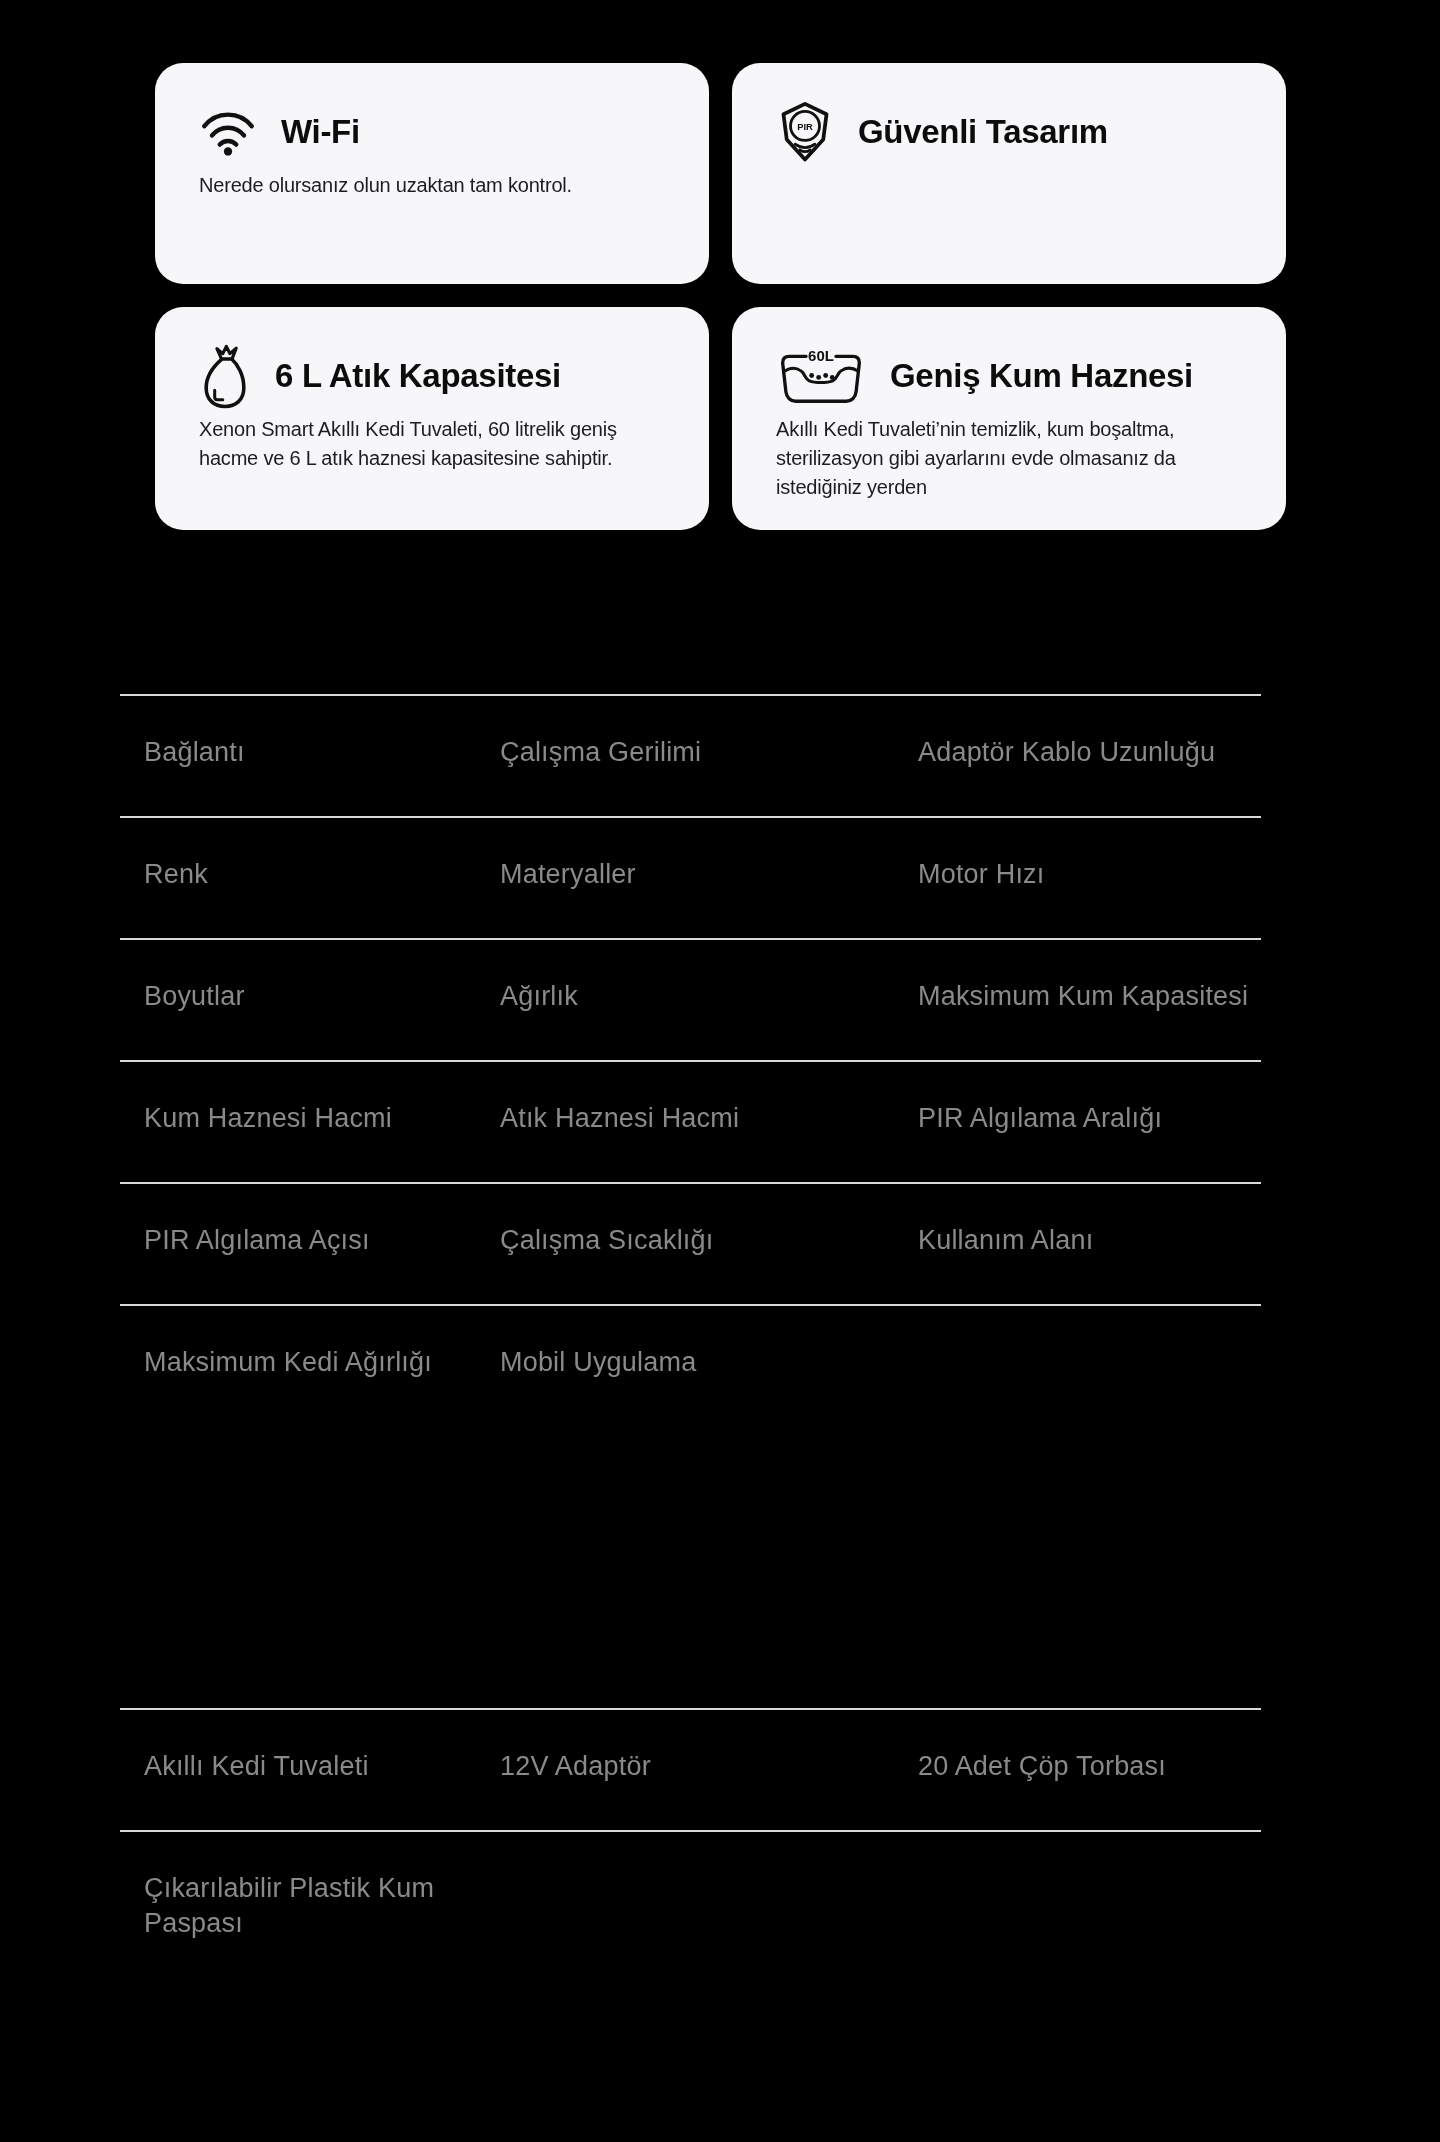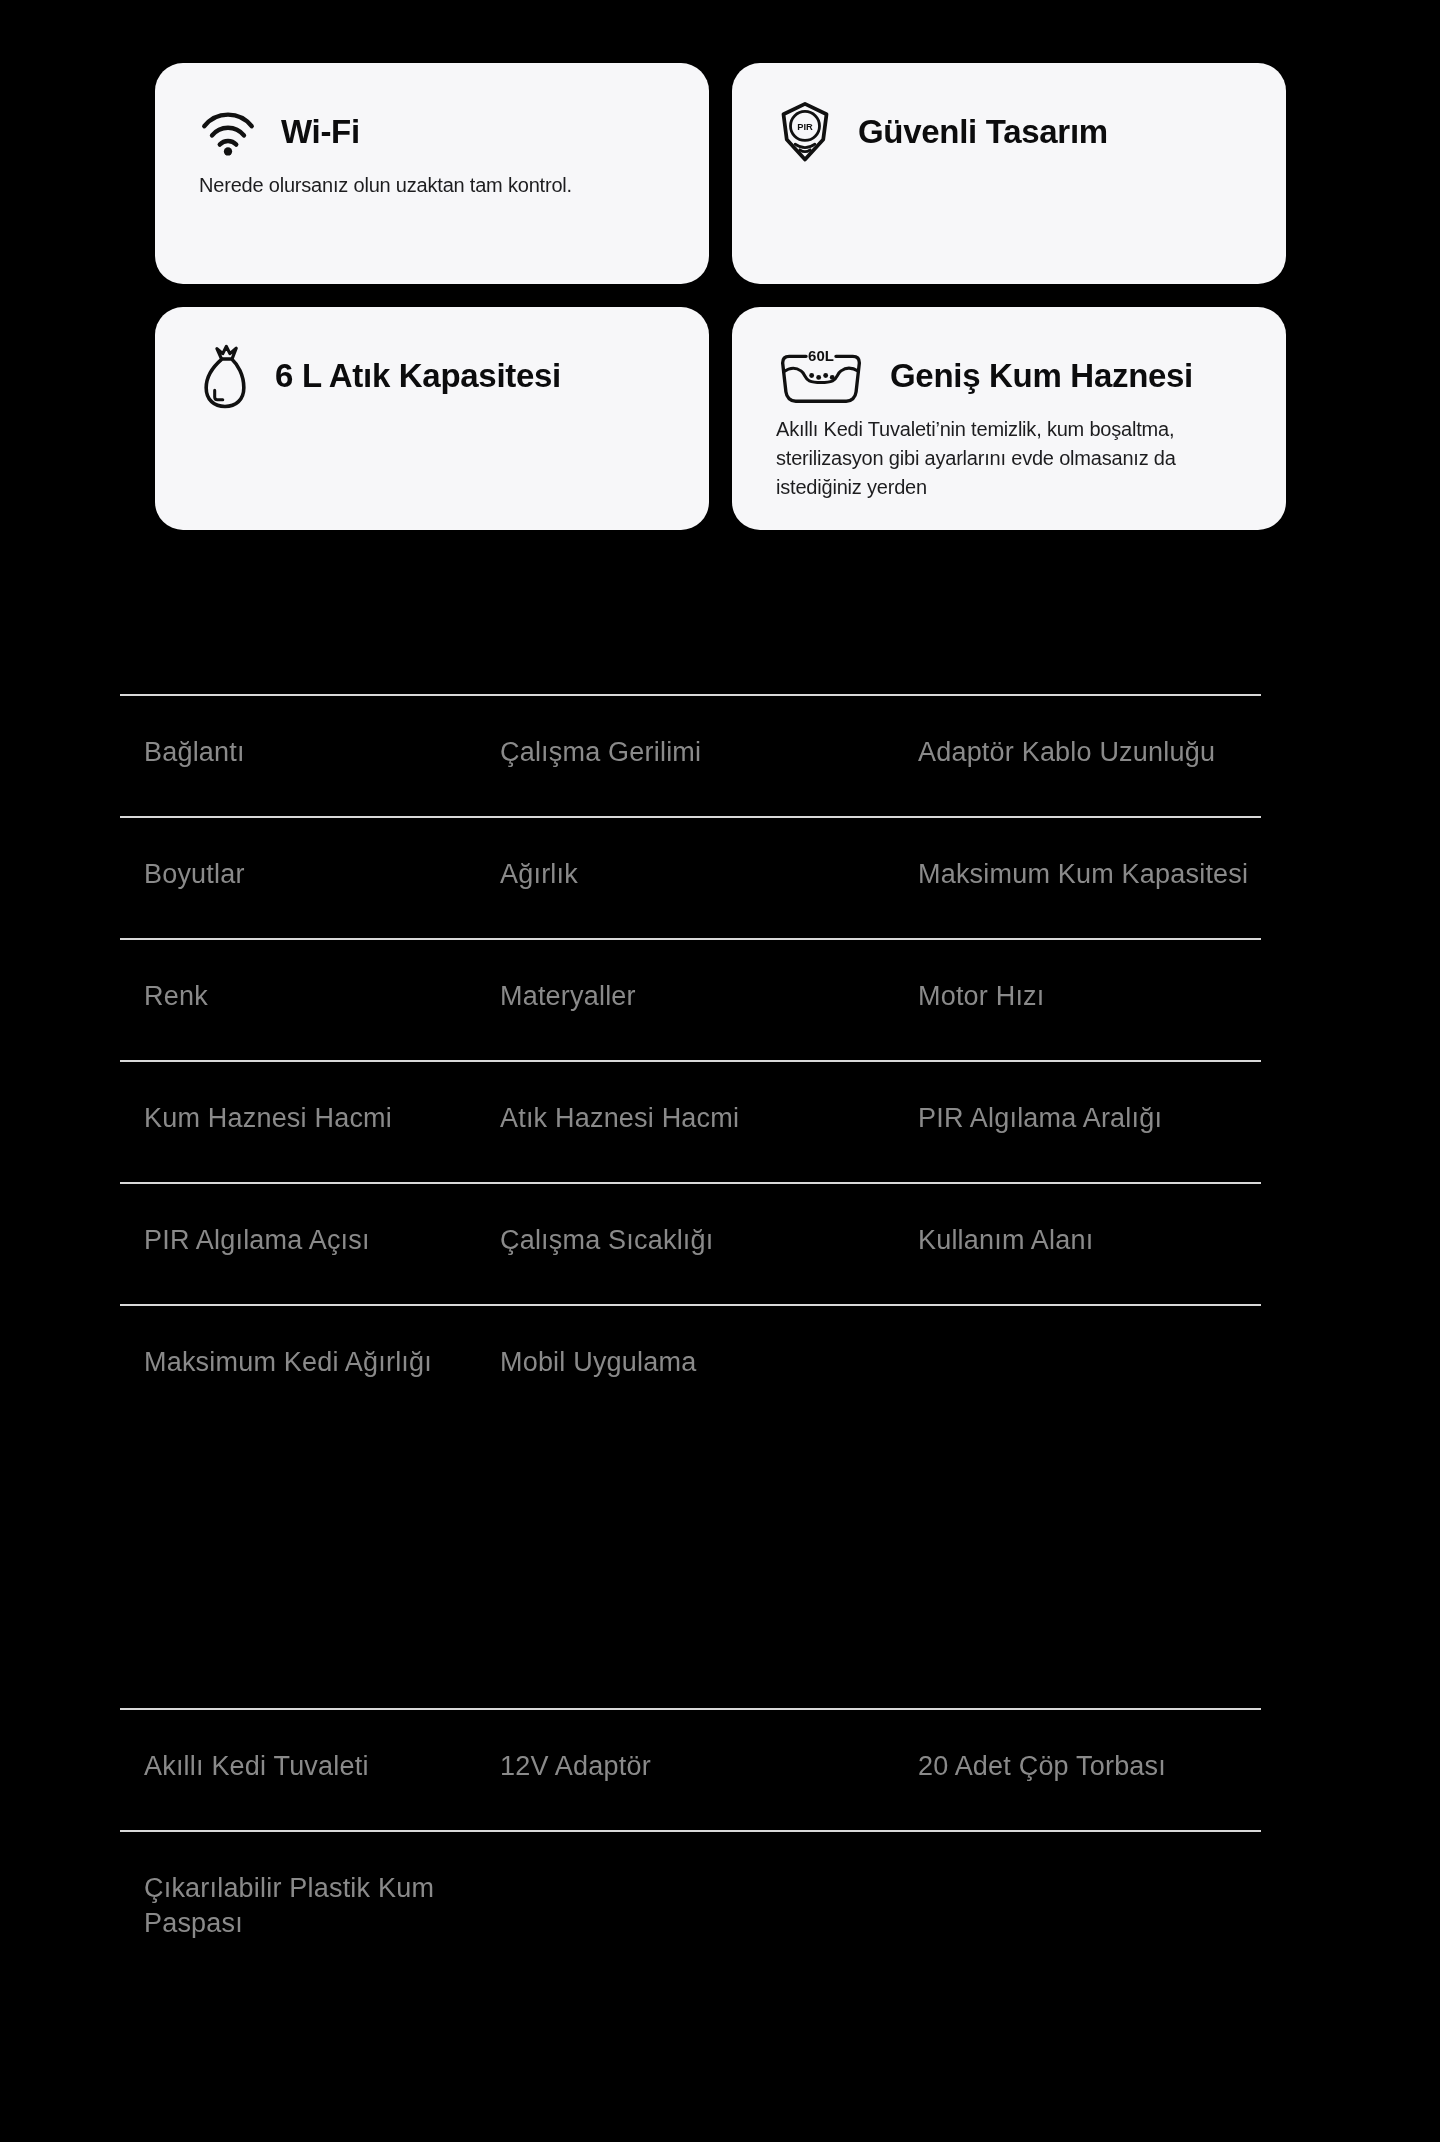--- a/index.html
+++ b/index.html
@@ -106,20 +106,21 @@
     <div class="card-header">
       <span class="card-icon">
         <svg width="52" height="67" viewBox="0 0 58 74">
           <path class="icon-stroke" stroke-width="3.6" d="M25 17 L20 6 L26.5 11.5 L30.5 3.5 L34.5 11.5 L41.5 5.5 L37 17"></path>
           <path class="icon-stroke" stroke-width="4" d="M25.5 17.5 C18.5 23.5 8 35 8 49.5 C8 63 17 70.5 29 70.5 C41 70.5 50 63 50 49.5 C50 35 43 23.5 36.5 17.5 Z"></path>
           <path class="icon-stroke" stroke-width="3.4" d="M17.5 52.5 L17.5 60 C17.5 61.8 18.7 63 20.5 63 L26.5 63"></path>
         </svg>
       </span>
       <span class="card-title">6 L Atık Kapasitesi</span>
     </div>
+    <p class="card-desc">Xenon Smart Akıllı Kedi Tuvaleti, 60 litrelik geniş hacme ve 6 L atık haznesi kapasitesine sahiptir.</p>
   </div>
 
   <div class="card">
     <div class="card-header">
       <span class="card-icon">
         <svg width="90" height="58" viewBox="0 0 96 62">
           <path class="icon-stroke" stroke-width="3.6" d="M32 10 L14 10 C9.5 10 7 12.5 7 17 L10.5 48 C11.2 54 15.5 58 21 58 L75 58 C80.5 58 84.8 54 85.5 48 L89 17 C89 12.5 86.5 10 82 10 L64 10"></path>
           <text class="svg-label" x="48" y="15" font-size="16" text-anchor="middle">60L</text>
           <path class="icon-stroke" stroke-width="3.2" d="M8 26.5 C15 21.5 21 21.5 26.5 25.5 C31 28.5 30.5 34 35.5 36.2 C38.8 37.6 43 38 48 38 C53 38 57.2 37.6 60.5 36.2 C65.5 34 65 28.5 69.5 25.5 C75 21.5 81 21.5 88 26"></path>
           <circle cx="38" cy="30.5" r="2.6" fill="#111"></circle>
@@ -137,29 +138,29 @@
 
 <section class="spec-table">
 
   <div class="spec-row">
     <span class="cell c1">Bağlantı</span>
     <span class="cell c2">Çalışma Gerilimi</span>
     <span class="cell c3">Adaptör Kablo Uzunluğu</span>
   </div>
 
   <div class="spec-row">
+    <span class="cell c1">Renk</span>
+    <span class="cell c2">Materyaller</span>
+    <span class="cell c3">Motor Hızı</span>
+  </div>
+
+  <div class="spec-row">
     <span class="cell c1">Boyutlar</span>
     <span class="cell c2">Ağırlık</span>
     <span class="cell c3">Maksimum Kum Kapasitesi</span>
-  </div>
-
-  <div class="spec-row">
-    <span class="cell c1">Renk</span>
-    <span class="cell c2">Materyaller</span>
-    <span class="cell c3">Motor Hızı</span>
   </div>
 
   <div class="spec-row">
     <span class="cell c1">Kum Haznesi Hacmi</span>
     <span class="cell c2">Atık Haznesi Hacmi</span>
     <span class="cell c3">PIR Algılama Aralığı</span>
   </div>
 
   <div class="spec-row">
     <span class="cell c1">PIR Algılama Açısı</span>

